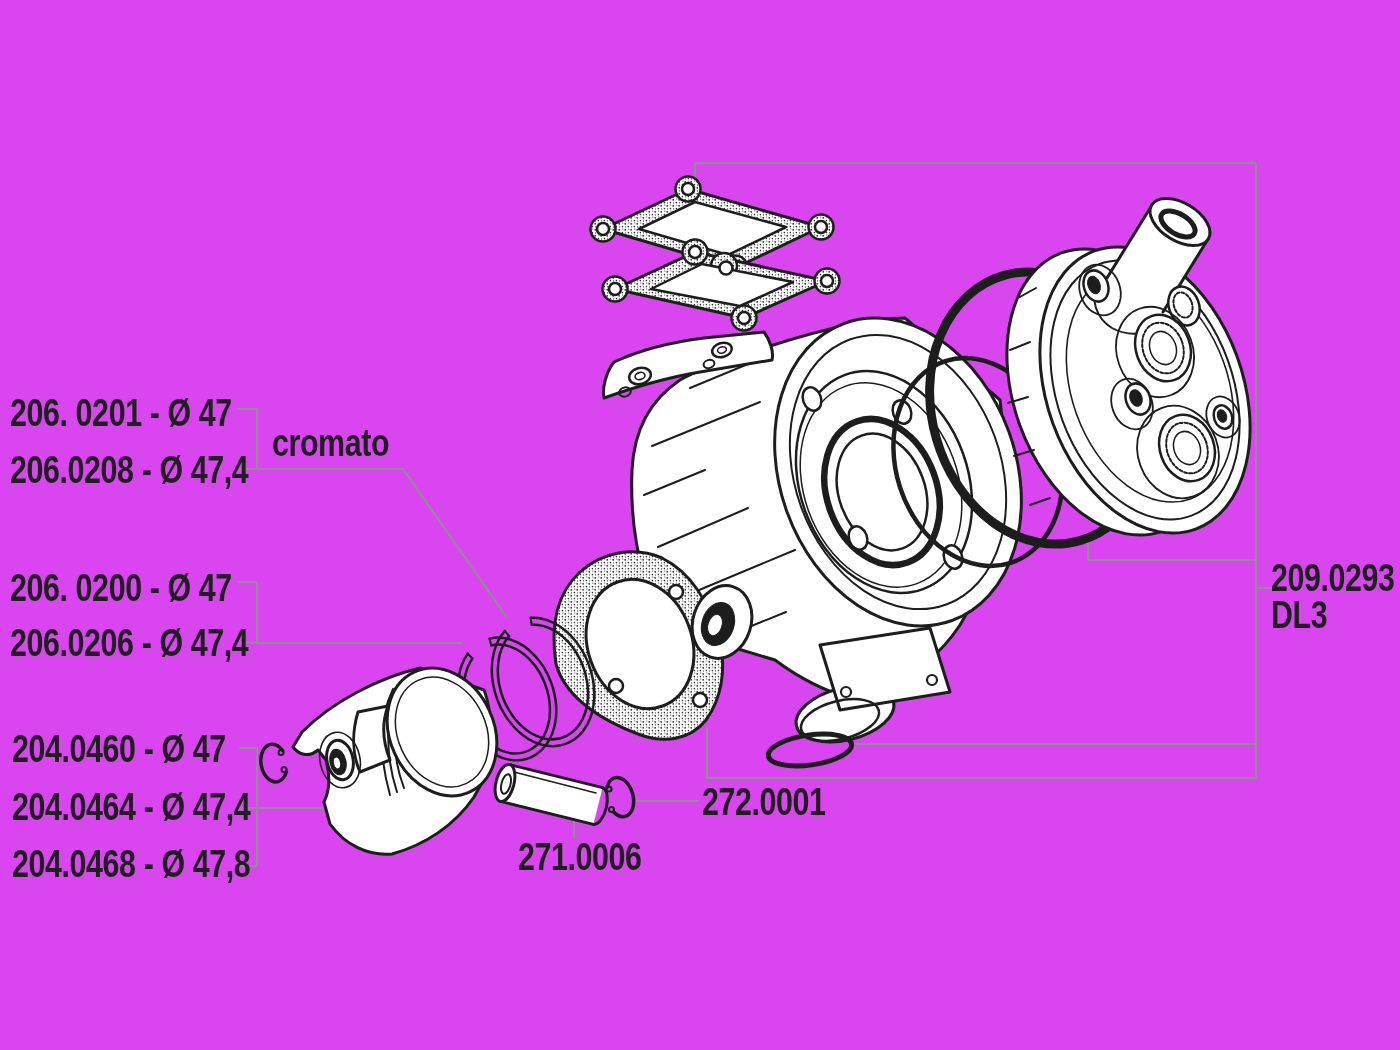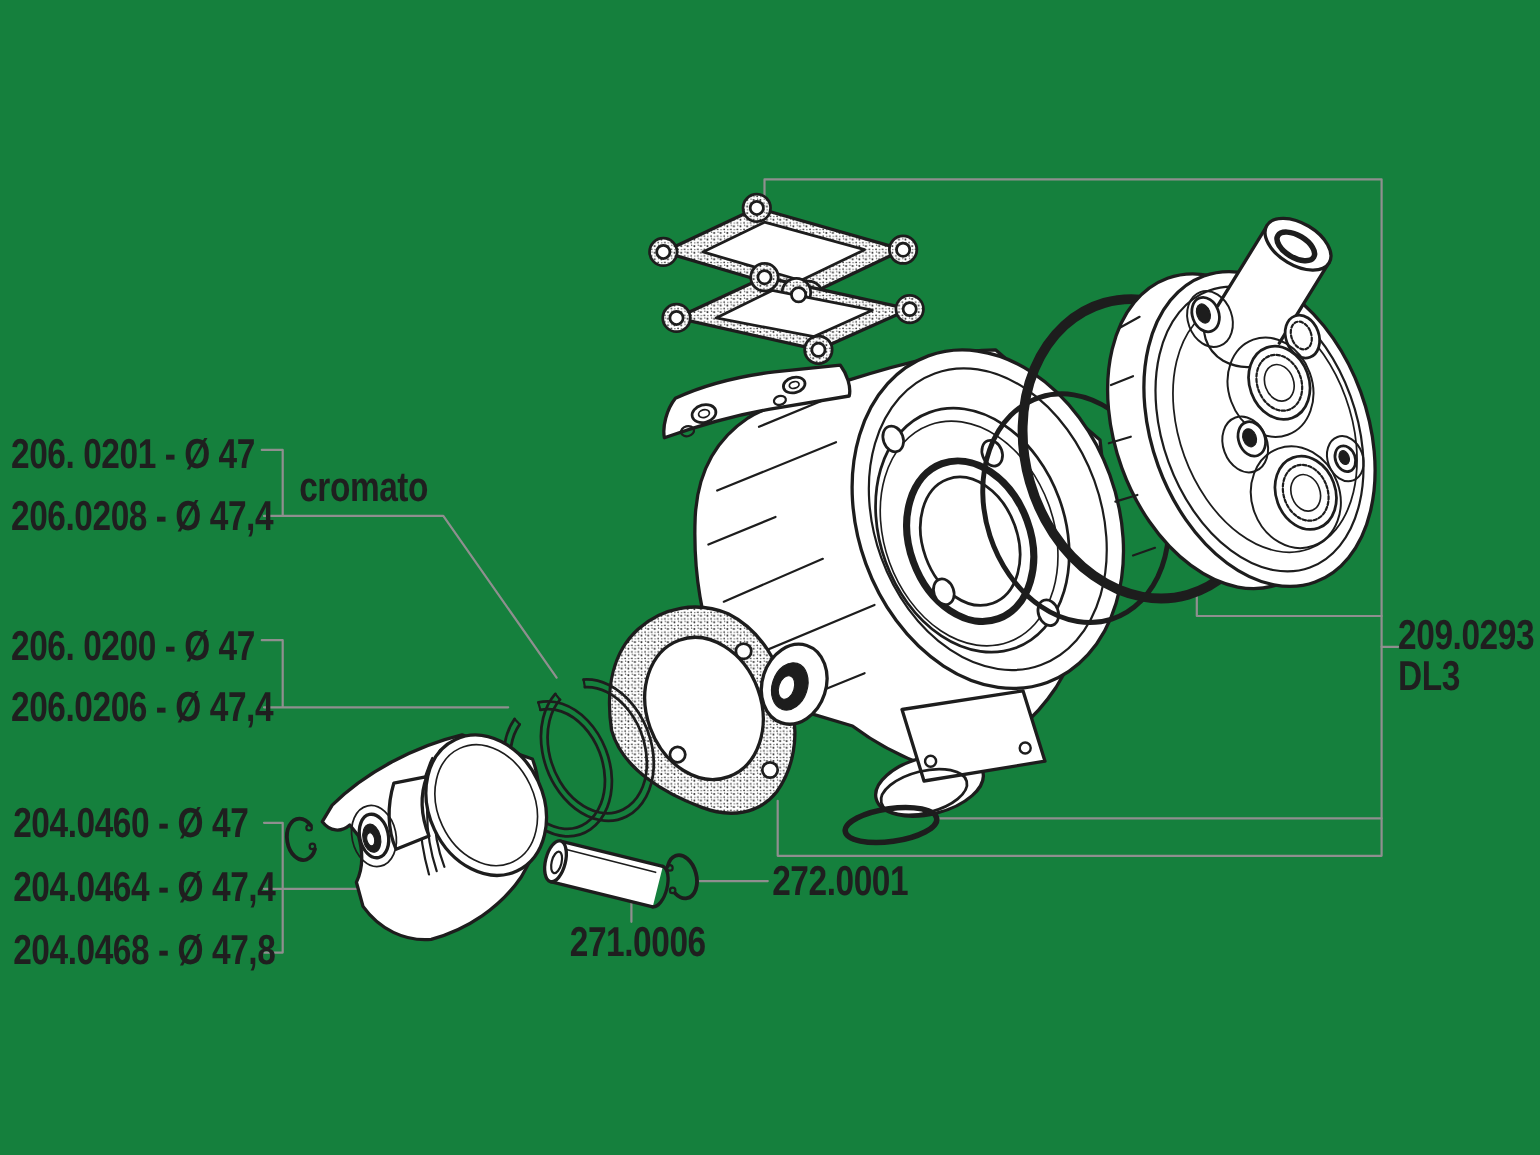--- a/index.html
+++ b/index.html
@@ -1,17 +1,17 @@
 <!DOCTYPE html>
 <html><head>
 <meta charset="utf-8">
 <style>
   html,body { margin:0; padding:0; background:#ffffff; }
   .stage {
-    position:relative; width:1400px; height:1050px; background:#15803d;
+    position:relative; width:1400px; height:1050px; background:#d946ef;
     overflow:hidden; font-family:"Liberation Sans", sans-serif;
   }
   .stage svg { position:absolute; left:0; top:0; width:1400px; height:1050px; }
   .lbl {
     position:absolute; white-space:nowrap; line-height:1;
     font:700 38px "Liberation Sans", sans-serif; color:#1f1f1f;
     letter-spacing:-0.5px; transform:scaleX(0.8); transform-origin:left top;
   }
 </style>
 </head>

